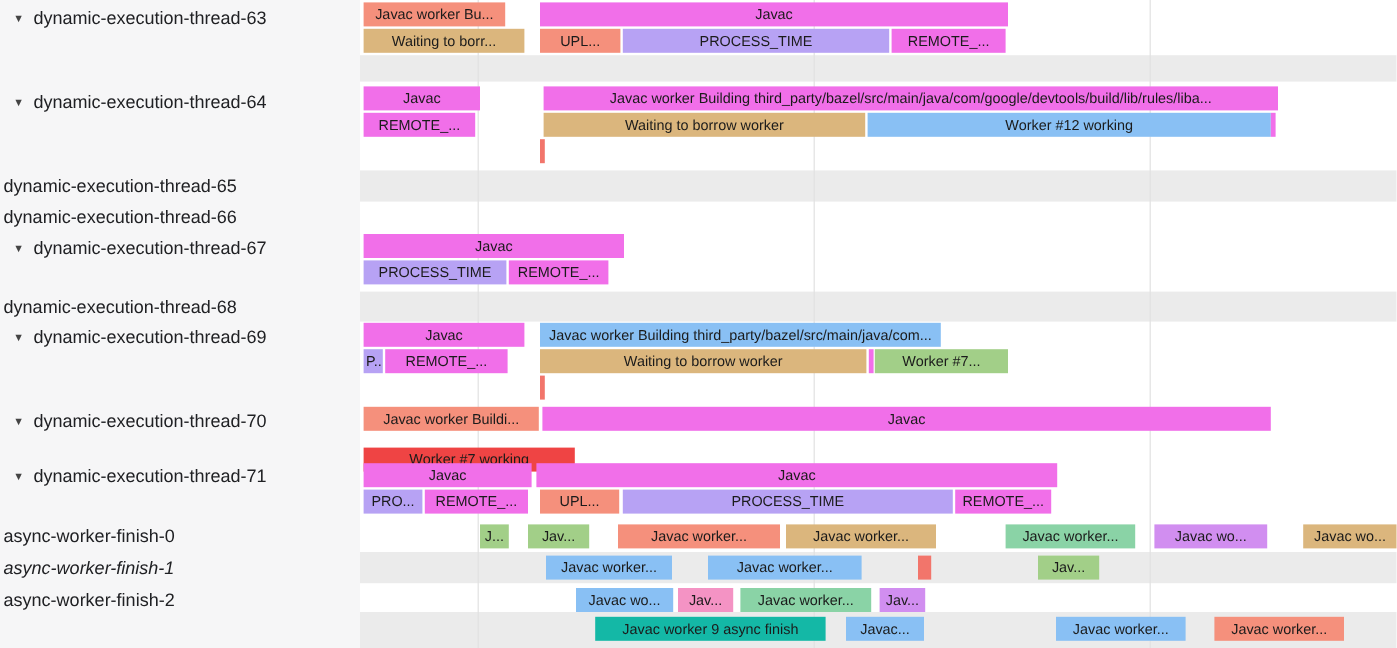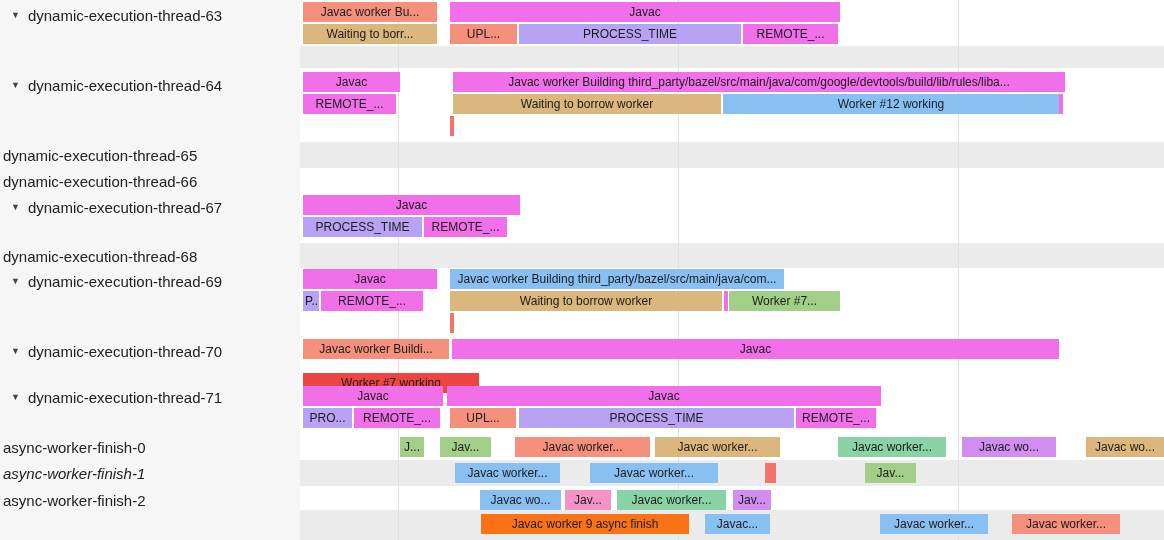--- a/index.html
+++ b/index.html
@@ -37,21 +37,21 @@
 <div class="app">
   <div class="timeline">
       <div class="band" style="top: 46px; height: 22px; background: rgb(235, 235, 235);"></div>
       <div class="band" style="top: 142px; height: 26px; background: rgb(235, 235, 235);"></div>
       <div class="band" style="top: 243px; height: 25px; background: rgb(235, 235, 235);"></div>
       <div class="band" style="top: 460px; height: 26px; background: rgb(235, 235, 235);"></div>
       <div class="band" style="top: 510px; height: 30px; background: rgb(235, 235, 235);"></div>
       <div class="grid" style="left: 98px; background: rgb(225, 225, 225);"></div>
       <div class="grid" style="left: 378px; background: rgb(225, 225, 225);"></div>
       <div class="grid" style="left: 658px; background: rgb(225, 225, 225);"></div>
-      <div class="slice" style="left: 3px; top: 2px; width: 134px; background: rgb(245, 144, 124); color: rgb(27, 27, 27);">Javac worker Bu...</div>
+      <div class="slice" style="left: 3px; top: 2px; width: 118px; background: rgb(245, 144, 124); color: rgb(27, 27, 27);">Javac worker Bu...</div>
       <div class="slice" style="left: 150px; top: 2px; width: 390px; background: rgb(241, 111, 233); color: rgb(27, 27, 27);">Javac</div>
       <div class="slice" style="left: 3px; top: 24px; width: 134px; background: rgb(219, 182, 125); color: rgb(27, 27, 27);">Waiting to borr...</div>
       <div class="slice" style="left: 150px; top: 24px; width: 67px; background: rgb(245, 144, 124); color: rgb(27, 27, 27);">UPL...</div>
       <div class="slice" style="left: 219px; top: 24px; width: 222px; background: rgb(183, 162, 244); color: rgb(27, 27, 27);">PROCESS_TIME</div>
       <div class="slice" style="left: 443px; top: 24px; width: 95px; background: rgb(241, 111, 233); color: rgb(27, 27, 27);">REMOTE_...</div>
       <div class="slice" style="left: 3px; top: 72px; width: 97px; background: rgb(241, 111, 233); color: rgb(27, 27, 27);">Javac</div>
       <div class="slice" style="left: 153px; top: 72px; width: 612px; background: rgb(241, 111, 233); color: rgb(27, 27, 27);">Javac worker Building third_party/bazel/src/main/java/com/google/devtools/build/lib/rules/liba...</div>
       <div class="slice" style="left: 3px; top: 94px; width: 93px; background: rgb(241, 111, 233); color: rgb(27, 27, 27);">REMOTE_...</div>
       <div class="slice" style="left: 153px; top: 94px; width: 268px; background: rgb(219, 182, 125); color: rgb(27, 27, 27);">Waiting to borrow worker</div>
       <div class="slice" style="left: 423px; top: 94px; width: 336px; background: rgb(137, 192, 244); color: rgb(27, 27, 27);">Worker #12 working</div>
@@ -86,21 +86,21 @@
       <div class="slice" style="left: 662px; top: 437px; width: 94px; background: rgb(209, 142, 240); color: rgb(27, 27, 27);">Javac wo...</div>
       <div class="slice" style="left: 786px; top: 437px; width: 78px; background: rgb(219, 182, 125); color: rgb(27, 27, 27);">Javac wo...</div>
       <div class="slice" style="left: 155px; top: 463px; width: 105px; background: rgb(137, 192, 244); color: rgb(27, 27, 27);">Javac worker...</div>
       <div class="slice" style="left: 290px; top: 463px; width: 128px; background: rgb(137, 192, 244); color: rgb(27, 27, 27);">Javac worker...</div>
       <div class="slice" style="left: 465px; top: 463px; width: 11px; background: rgb(242, 117, 107); color: rgb(27, 27, 27);"></div>
       <div class="slice" style="left: 565px; top: 463px; width: 51px; background: rgb(162, 207, 136); color: rgb(27, 27, 27);">Jav...</div>
       <div class="slice" style="left: 180px; top: 490px; width: 81px; background: rgb(137, 192, 244); color: rgb(27, 27, 27);">Javac wo...</div>
       <div class="slice" style="left: 265px; top: 490px; width: 46px; background: rgb(244, 147, 196); color: rgb(27, 27, 27);">Jav...</div>
       <div class="slice" style="left: 317px; top: 490px; width: 109px; background: rgb(138, 211, 166); color: rgb(27, 27, 27);">Javac worker...</div>
       <div class="slice" style="left: 433px; top: 490px; width: 38px; background: rgb(209, 142, 240); color: rgb(27, 27, 27);">Jav...</div>
-      <div class="slice" style="left: 181px; top: 514px; width: 208px; background: #f97316; color: rgb(27, 27, 27);">Javac worker 9 async finish</div>
+      <div class="slice" style="left: 196px; top: 514px; width: 192px; background: #14b8a6; color: rgb(27, 27, 27);">Javac worker 9 async finish</div>
       <div class="slice" style="left: 405px; top: 514px; width: 65px; background: rgb(137, 192, 244); color: rgb(27, 27, 27);">Javac...</div>
       <div class="slice" style="left: 580px; top: 514px; width: 108px; background: rgb(137, 192, 244); color: rgb(27, 27, 27);">Javac worker...</div>
       <div class="slice" style="left: 712px; top: 514px; width: 108px; background: rgb(245, 144, 124); color: rgb(27, 27, 27);">Javac worker...</div>
     </div>
   <div class="sidebar" style="background: rgb(246, 246, 247);">
       <div class="track-row" style="top: 4px; color: rgb(32, 33, 36);">
         <span class="arrow">▼</span>
         <span>dynamic-execution-thread-63</span>
       </div>
       <div class="track-row" style="top: 74px; color: rgb(32, 33, 36);">

